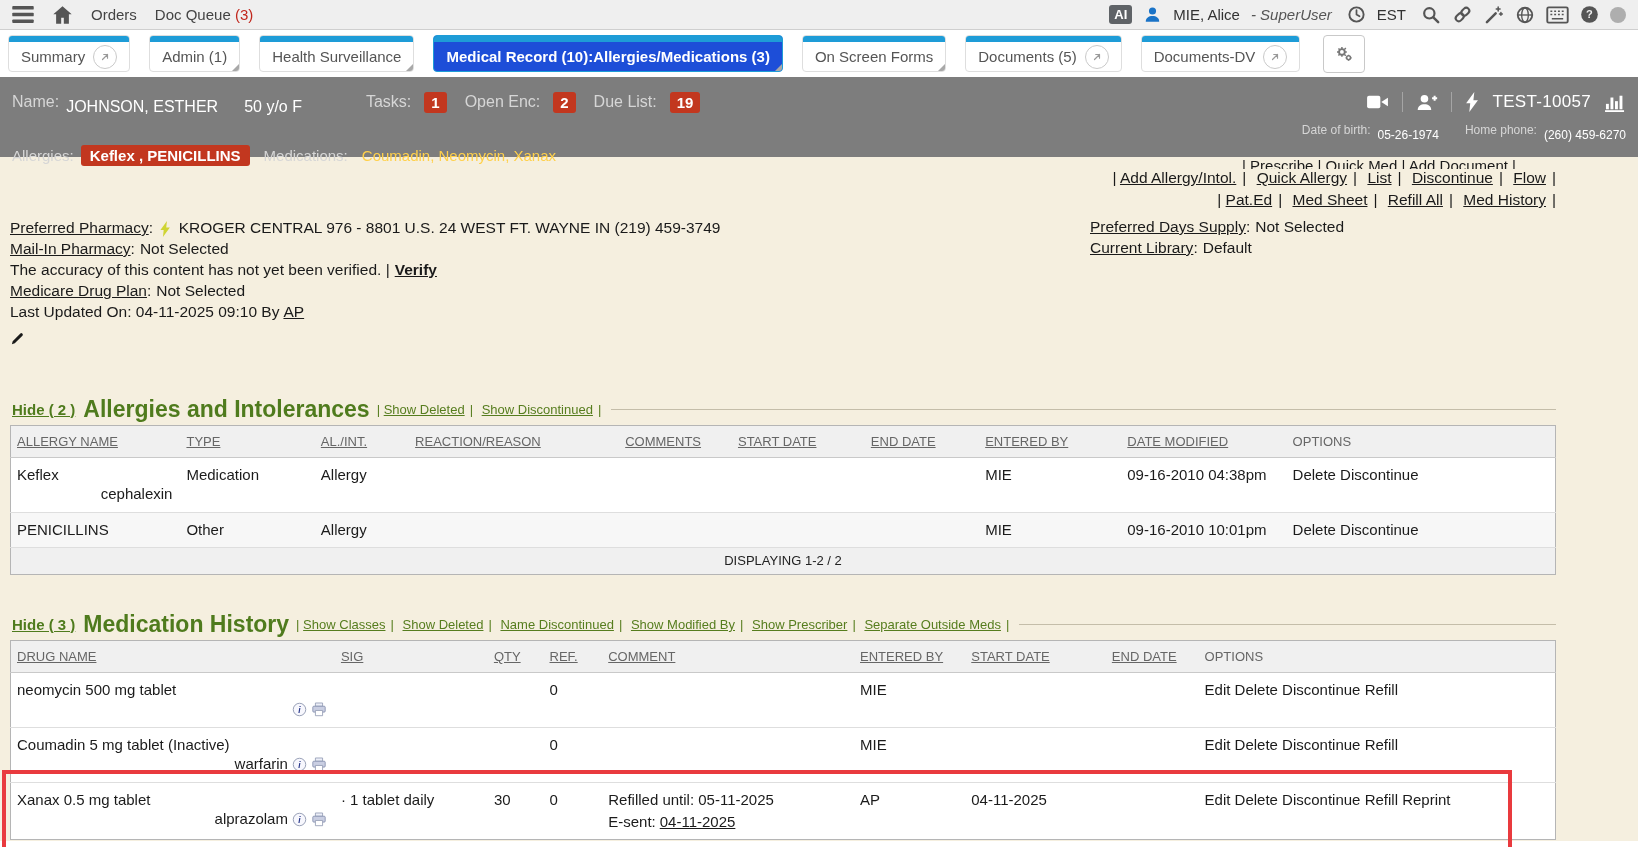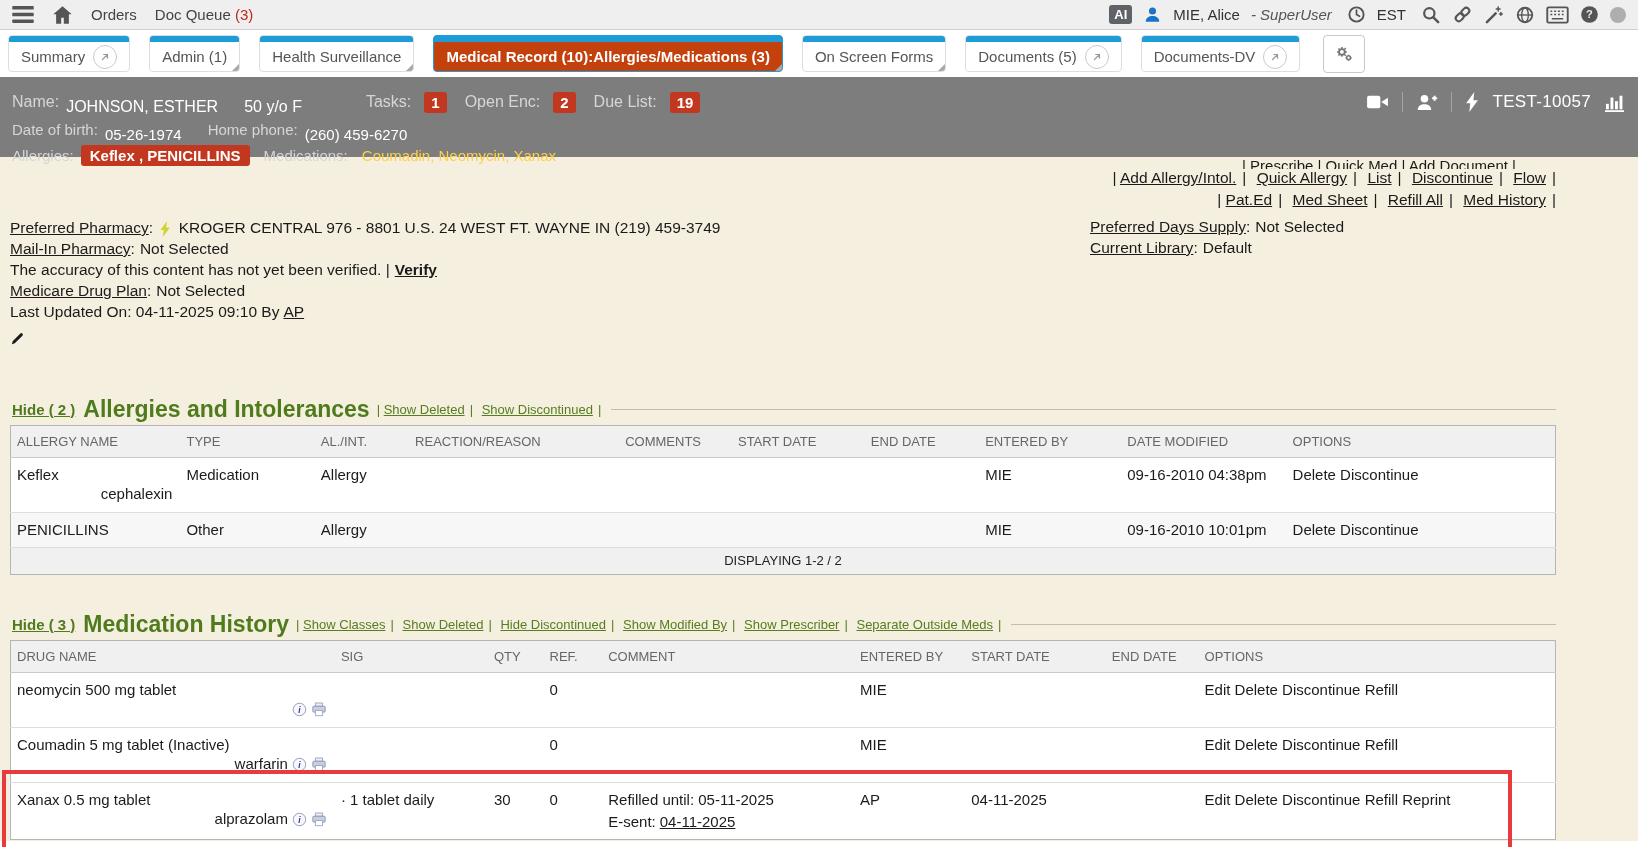--- a/index.html
+++ b/index.html
@@ -24,38 +24,38 @@
   .status-dot{width:16px;height:16px;border-radius:50%;background:#aeaeae;}
 
   
   .tabbar{background:#fff;display:flex;align-items:flex-start;gap:19px;
     padding:5px 8px 6px;height:47px;box-sizing:border-box;}
   .tab{position:relative;border:1px solid #dedede;border-radius:4px;overflow:hidden;
     background:#fff;cursor:pointer;flex:none;}
   .tab-top{height:6px;background:#1e9cd7;}
   .tab-body{display:flex;align-items:center;gap:8px;padding:0 12px;height:29px;
     font-size:15px;color:#555;white-space:nowrap;}
-  .tab.active{background:#c2410c;border-color:#1e9cd7;}
+  .tab.active{background:#1d4ed8;border-color:#1e9cd7;}
   .tab.active .tab-body{color:#fff;font-weight:bold;}
   .tab.fold::after{content:"";position:absolute;right:0;bottom:0;
     border-style:solid;border-width:0 0 7px 7px;
     border-color:transparent transparent #a8a8a8 transparent;}
   .ext-circle{width:22px;height:22px;border-radius:50%;border:1px solid #c9c9c9;
     display:inline-flex;align-items:center;justify-content:center;color:#9a9a9a;
     cursor:pointer;background:#fff;flex:none;}
   .gear-btn{width:40px;height:36px;border:1px solid #c9c9c9;border-radius:4px;
     display:flex;align-items:center;justify-content:center;color:#777;
     cursor:pointer;background:#fff;margin-left:4px;flex:none;}
 
   
   .banner{position:relative;z-index:3;background:#7d7d7d;color:#fff;
     padding:10px 12px 8px;box-sizing:border-box;height:80px;}
   .b-row{display:flex;align-items:center;}
   .b-row1{font-size:16px;height:30px;}
-  .b-row2{font-size:15px;height:25px;}
+  .b-row2{font-size:12px;height:25px;justify-content:flex-end;}
   .b-row3{font-size:15px;height:26px;}
   .b-label{color:#d6d6d6;margin-right:7px;}
   .b-val{color:#fff;margin-top:10px;}
   .badge{background:#c2371f;color:#fff;font-weight:bold;font-size:15px;
     padding:2px 7px;border-radius:3px;margin:0 18px 0 6px;cursor:pointer;}
   .badge:last-of-type{margin-right:0;}
   .gap-lg{margin-left:26px;}
   .gap-xl{margin-left:64px;}
   .b-right{margin-left:auto;display:flex;align-items:center;gap:13px;color:#fff;}
   .vsep{width:1px;height:20px;background:#a5a5a5;}
@@ -97,21 +97,21 @@
   .glinks::before{content:"| ";}
   .glk{text-decoration:underline;cursor:pointer;}
   .glk::after{content:" |";display:inline-block;margin-left:5px;}
   .glk + .glk{margin-left:5px;}
   .legend .line{flex:1;border-top:1px solid #c4bda9;margin-left:10px;height:0;}
 
   table.grid{width:100%;border-collapse:collapse;table-layout:fixed;background:#fff;
     border:1px solid #b5b5b5;font-size:15px;color:#1b1b1b;}
   .grid th{background:#f0f0f0;color:#666;font-size:13px;font-weight:normal;text-align:left;
     padding:8px 6px;border-bottom:1px solid #c9c9c9;white-space:nowrap;overflow:hidden;}
-  .sort{cursor:pointer;}
+  .sort{text-decoration:underline;cursor:pointer;}
   .grid td{padding:8px 6px;vertical-align:top;line-height:18px;overflow:hidden;}
   tr.alt td{background:#f7f7f7;}
   .grid tbody tr + tr td{border-top:1px solid #dedede;}
   .disp-row td{background:#f0f0f0;text-align:center;font-size:13px;color:#222;
     padding:6px;border-top:1px solid #cfcfcf;line-height:14px;}
   .generic-line{display:flex;justify-content:flex-end;align-items:center;gap:4px;
     padding-right:2px;height:20px;}
   .opt{cursor:pointer;}
   .cm2{margin-top:4px;}
   .esent-lk{text-decoration:underline;cursor:pointer;margin-left:4px;}
@@ -465,21 +465,21 @@
     </table>
   </section>
 
   <section class="sec meds">
     <div class="legend">
       <span class="hide-link">Hide ( 3 )</span>
       <span class="sec-title">Medication History</span>
       <span class="glinks">
         <span class="glk">Show Classes</span>
         <span class="glk">Show Deleted</span>
-        <span class="glk">Hide Discontinued</span>
+        <span class="glk">Name Discontinued</span>
         <span class="glk">Show Modified By</span>
         <span class="glk">Show Prescriber</span>
         <span class="glk">Separate Outside Meds</span>
       </span>
       <span class="line"></span>
     </div>
 
     <div class="med-wrap">
       <table class="grid">
         <colgroup>

